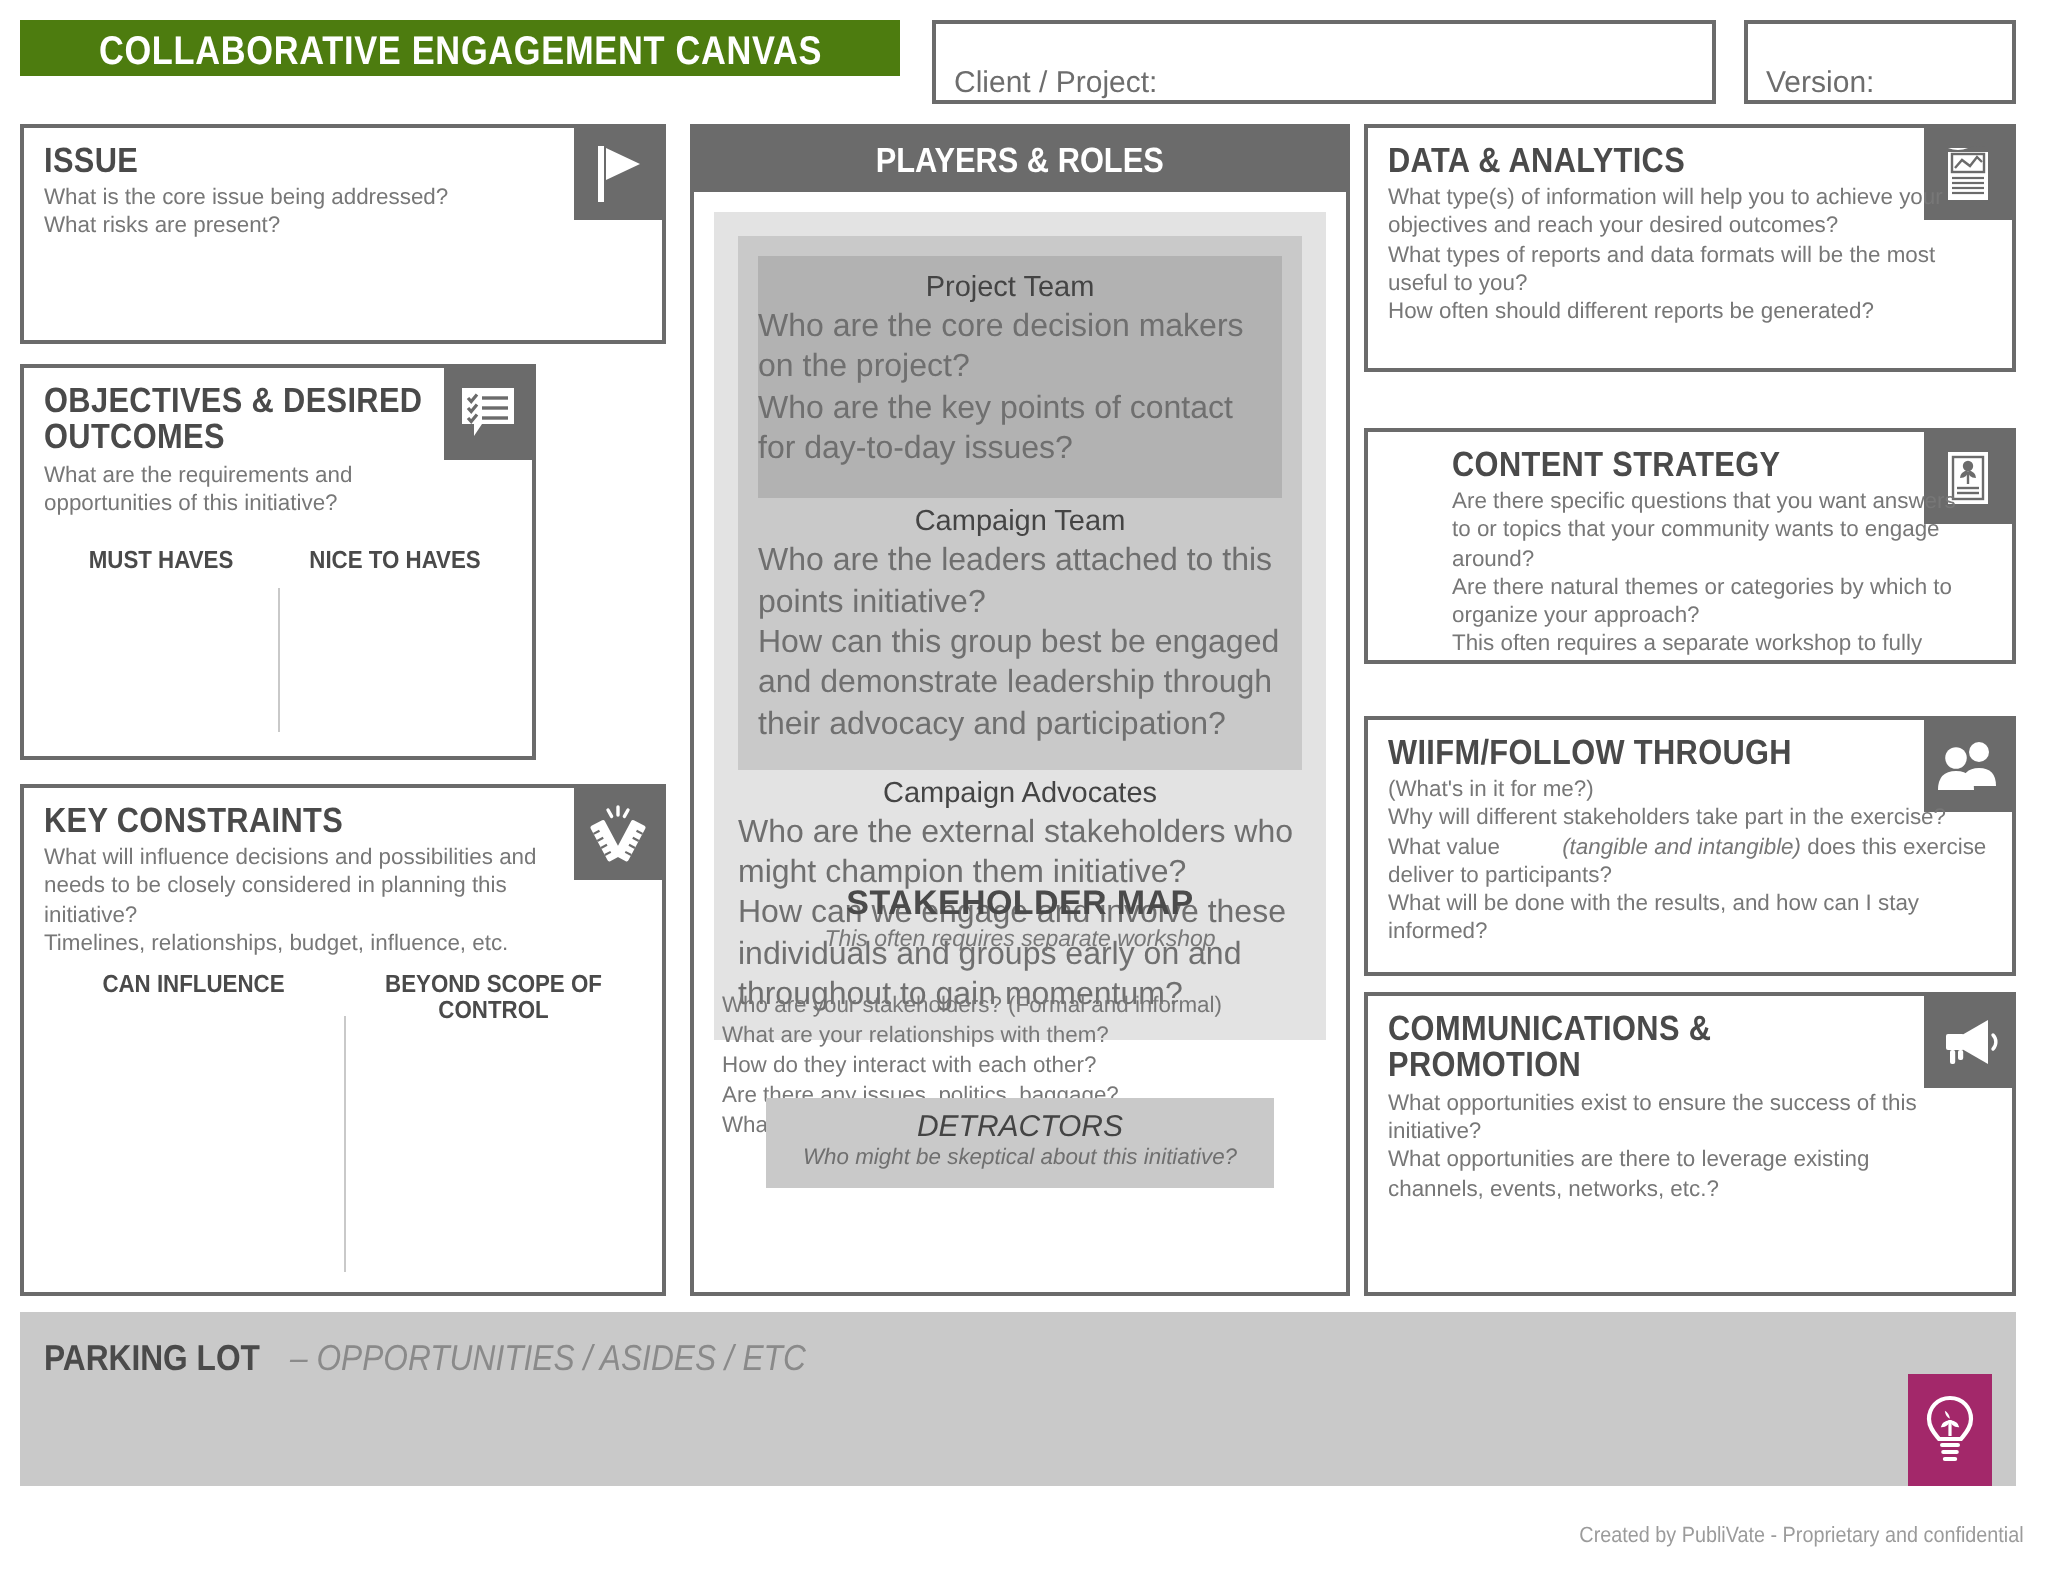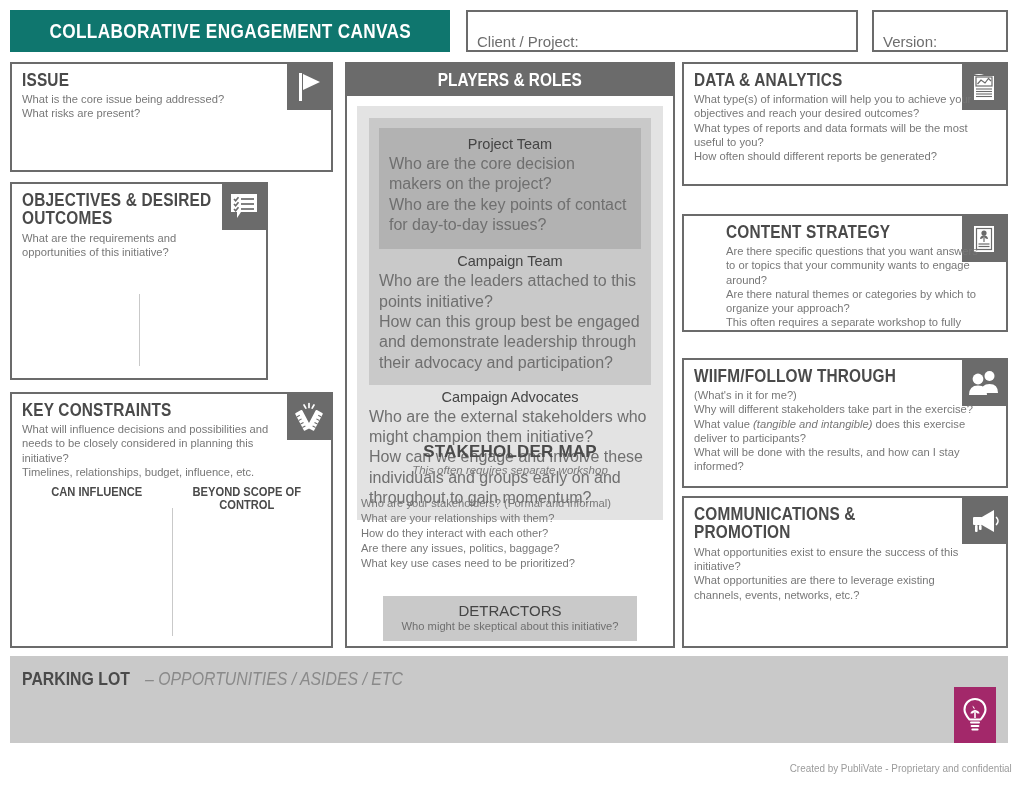--- a/index.html
+++ b/index.html
@@ -6,22 +6,22 @@
   html, body {
     width: 1024px; height: 788px;
     background: #ffffff;
     font-family: "Liberation Sans", sans-serif;
     overflow: hidden;
   }
   .canvas { position: relative; width: 1024px; height: 788px; }
 
   
   .title-bar {
-    position: absolute; left: 10px; top: 10px; width: 440px; height: 42px;
-    background: #0f766e; display: flex; align-items: center; justify-content: center;
+    position: absolute; left: 10px; top: 10px; width: 440px; height: 28px;
+    background: #4d7c0f; display: flex; align-items: flex-end; justify-content: center;
   }
   .title-bar span {
     color: #ffffff; font-size: 20px; font-weight: bold; letter-spacing: .4px;
     transform: scaleX(.86); transform-origin: center; white-space: nowrap;
   }
   .meta-box {
     position: absolute; top: 10px; height: 42px; background: #ffffff;
     border: 2.5px solid #6b6b6b;
   }
   .meta-box .lbl {
@@ -36,21 +36,21 @@
     overflow: hidden;
   }
   .panel-inner { position: relative; padding: 8px 10px 6px 10px; height: 100%; }
   .ph {
     font-size: 17.5px; font-weight: bold; color: #4a4a4a; line-height: 1.02;
     transform: scaleX(.88); transform-origin: left center; white-space: nowrap;
     letter-spacing: .2px; margin-bottom: 2px;
   }
   .ph.wrap { white-space: normal; }
   .pbody { font-size: 11.2px; color: #777777; line-height: 1.28; }
-  .pbody .it { font-style: italic; }
+  .pbody .it { font-style: italic; margin-left: 28px; }
 
   
   .icon-tab {
     position: absolute; right: 0; top: 0; width: 44px; height: 46px;
     background: #6b6b6b; display: flex; align-items: center; justify-content: center;
   }
   .icon-tab svg { display: block; }
 
   
   .split { position: absolute; left: 10px; right: 10px; bottom: 8px; }
@@ -66,21 +66,21 @@
   
   #players-panel .center-head {
     position: absolute; left: 0; top: 0; right: 0; height: 32px; background: #6b6b6b;
     display: flex; align-items: center; justify-content: center;
   }
   #players-panel .center-head span {
     color: #fff; font-size: 17.5px; font-weight: bold; transform: scaleX(.88);
   }
   .nest1 { position: absolute; left: 10px; right: 10px; top: 42px; background: #e3e3e3; padding: 12px; }
   .nest2 { background: #c9c9c9; padding: 10px 10px 12px 10px; }
-  .nest3 { background: #b2b2b2; padding: 8px 10px 14px 10px; }
+  .nest3 { background: #b2b2b2; padding: 8px 10px 14px 0; }
   .grp-title { text-align: center; font-size: 14.5px; color: #444444; margin-bottom: 2px; }
   .grp-body { font-size: 16px; color: #6f6f6f; line-height: 1.27; }
   .nest2 > .grp-title, .nest1 > .grp-title { margin-top: 4px; }
 
   .sm-title { text-align: center; font-size: 17px; font-weight: bold; color: #4a4a4a; letter-spacing: .2px; }
   .sm-sub { text-align: center; font-size: 11.5px; font-style: italic; color: #777; margin-top: 2px; }
   .sm-body { font-size: 11.2px; color: #777; line-height: 1.35; }
   .detractors {
     background: #c9c9c9; padding: 6px 10px 9px 10px; text-align: center;
   }
@@ -152,20 +152,24 @@
             <path d="M12 12 H25"></path>
             <path d="M12 17 H25"></path>
           </g>
       </svg>
     </div>
     <div class="panel-inner">
       <div class="ph wrap" style="width:240px;">OBJECTIVES &amp; DESIRED OUTCOMES</div>
       <div class="pbody" style="width:88%; margin-top:3px;">What are the requirements and opportunities of this initiative?</div>
     </div>
     <div class="split" style="top:90px; bottom:4px;">
+      <div class="split-heads">
+        <div>MUST HAVES</div>
+        <div>NICE TO HAVES</div>
+      </div>
       <div class="split-rule" style="top:20px; height:72px;"></div>
     </div>
   </div>
 
   <div class="panel" style="left:10px; top:392px; width:323px; height:256px;">
     <div class="icon-tab">
       <svg width="32" height="32" viewBox="0 0 32 32">
         <g fill="#fff">
           <g transform="rotate(-28 11 20)">
               <rect x="6.5" y="9" width="8" height="20" rx="1"></rect>
@@ -233,21 +237,21 @@
     <div style="position:absolute; left:14px; right:14px; top:378px;">
       <div class="sm-title">STAKEHOLDER MAP</div>
       <div class="sm-sub">This often requires separate workshop</div>
       <div class="sm-body" style="white-space:pre-line; margin-top:20px;">Who are your stakeholders? (Formal and informal)
 What are your relationships with them?
 How do they interact with each other?
 Are there any issues, politics, baggage?
 What key use cases need to be prioritized?</div>
     </div>
 
-    <div class="detractors" style="position:absolute; left:36px; right:36px; top:532px;">
+    <div class="detractors" style="position:absolute; left:36px; right:36px; top:485px;font-style:italic;">
       <div class="dt">DETRACTORS</div>
       <div class="db">Who might be skeptical about this initiative?</div>
     </div>
   </div>
 
   <div class="panel" style="left:682px; top:62px; width:326px; height:124px;">
     <div class="icon-tab">
       <svg width="30" height="32" viewBox="0 0 30 32">
         <path d="M5 3 h20 v26 h-20 z" fill="#fff"></path>
         <path d="M5 3 q5 2 10 0 q5 -2 10 0 v2 h-20 z" fill="#6b6b6b"></path>

